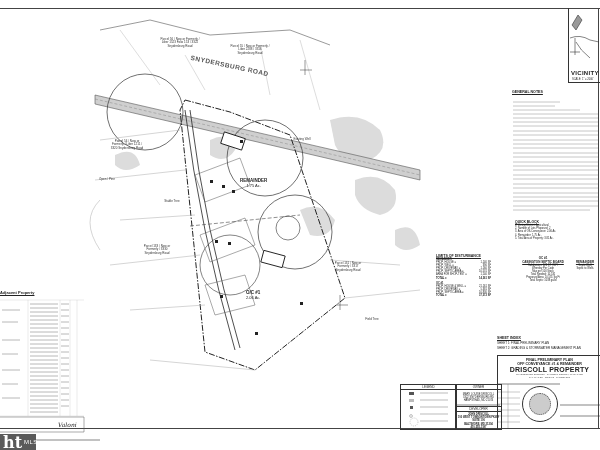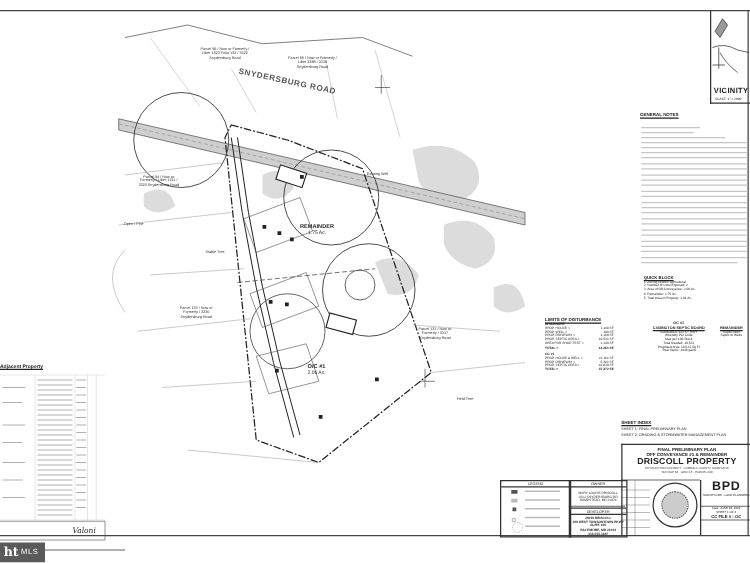--- a/index.html
+++ b/index.html
@@ -11,21 +11,21 @@
   svg.plan{position:absolute;left:0;top:0;}
   .b{font-weight:bold;}
   .notes{position:absolute;left:511px;top:98px;width:88px;}
   .notes .title{font-size:3.6px;font-weight:bold;text-decoration:underline;}
   .vicinity{position:absolute;left:568px;top:8px;width:31px;height:74px;border-left:0.7px solid #333;border-bottom:0.7px solid #333;}
   .vicinity .lbl{position:absolute;left:2px;top:62px;font-size:6px;font-weight:bold;letter-spacing:0.3px;}
   .vicinity .sub{position:absolute;left:3px;top:70px;font-size:2.6px;}
   .table-left{position:absolute;left:0;top:290px;width:84px;height:127px;}
   .table-left .ttl{font-size:4px;font-weight:bold;text-decoration:underline;}
   .mls-logo{position:absolute;left:0;top:434px;width:36px;height:16px;background:#5a5a5a;color:#fff;font-size:9px;display:flex;align-items:center;padding-left:3px;box-sizing:border-box;}
-  .mls-logo .ht{font-family:"DejaVu Serif",serif;font-weight:bold;font-size:10px;}
+  .mls-logo .ht{font-family:"DejaVu Serif",serif;font-weight:bold;font-size:16px;}
   .mls-logo .mls{font-size:6px;margin-left:2px;letter-spacing:0.5px;}
   .sheet-index{position:absolute;left:497px;top:336px;width:103px;}
   .sheet-index .hdr{font-size:3.6px;font-weight:bold;text-decoration:underline;}
   .sheet-index .item{font-size:3px;margin-top:1px;}
   .title-block{position:absolute;left:497px;top:355px;width:103px;height:73px;border-left:0.7px solid #333;border-top:0.7px solid #333;}
   .title-block .t1{font-size:3.6px;font-weight:bold;text-align:center;margin-top:2px;}
   .title-block .t2{font-size:3.6px;font-weight:bold;text-align:center;}
   .title-block .t3{font-size:7px;font-weight:bold;text-align:center;letter-spacing:0.2px;}
   .title-block .t4{font-size:2.4px;text-align:center;color:#444;}
   .legend{position:absolute;left:400px;top:384px;width:55px;height:44px;border:0.7px solid #333;}
@@ -298,27 +298,20 @@
     <div class="hdr" style="border-top:0.5px solid #333;margin-top:1px;">DEVELOPER</div>
     <div class="txt" style="white-space:pre-line;margin-top:1px;font-weight:bold;">JOHN DRISCOLL
 100 WEST TOWSONTOWN PKWY
 SUITE 100
 BALTIMORE, MD 21204
 410-555-1187</div>
   </div>
 
   <div class="seal"></div>
 
-  <div class="bpd">
-    <div class="logo">BPD</div>
-    <div class="sub">SURVEYORS · LAND PLANNERS</div>
-    <div class="sub" style="margin-top:7px;">Date: JUNE 23, 2022</div>
-    <div class="sub">SHEET 1 OF 2</div>
-    <div class="sub" style="font-size:3.4px;font-weight:bold;margin-top:1px;">CC FILE # : OC</div>
-  </div>
 
   <div class="table-left">
     <div class="ttl">Adjacent Property</div>
   </div>
   <div style="position:absolute;left:58px;top:421px;font-family:'DejaVu Serif',serif;font-style:italic;font-size:6px;">Valoni</div>
 
   <div class="mls-logo">
     <span class="ht">ht</span>
     <span class="mls">MLS</span>
   </div>

